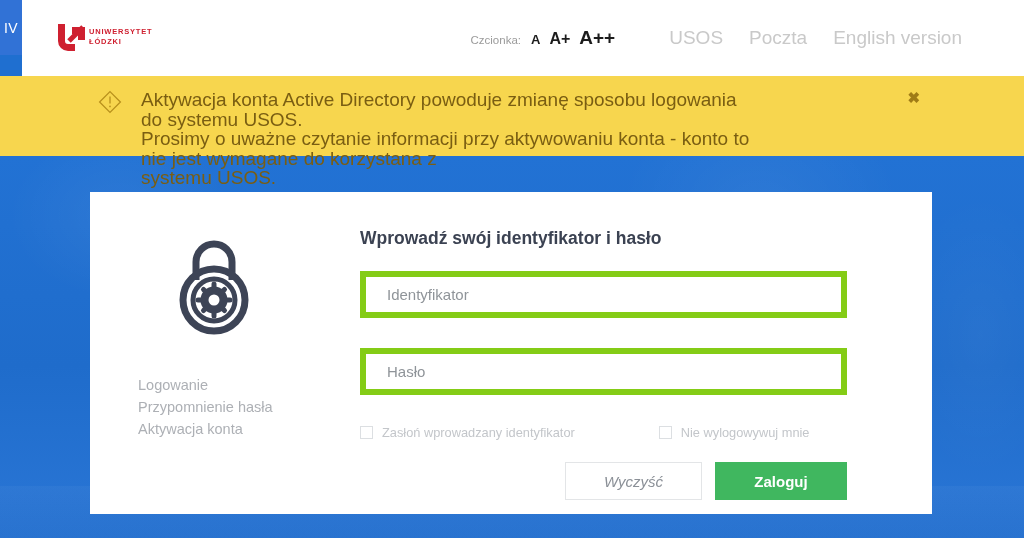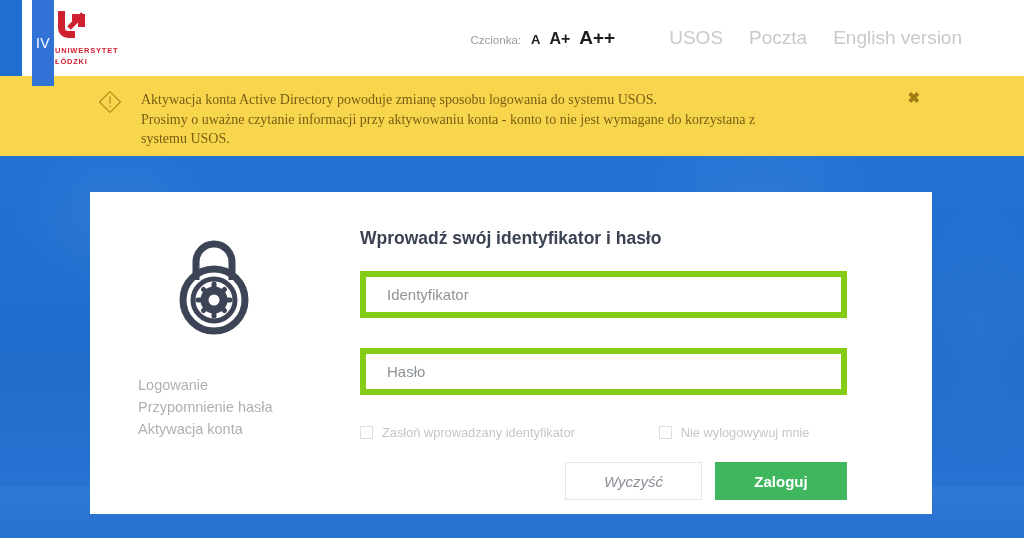--- a/index.html
+++ b/index.html
@@ -32,46 +32,45 @@
     content: "";
     position: absolute;
     left: 0; right: 0; bottom: 0; height: 52px;
     background: linear-gradient(180deg, rgba(255,255,255,.035), rgba(0,0,0,.03));
   }
 
   
   #win-tab {
     position: absolute;
     left: 0; top: 0;
-    width: 22px; height: 86px;
+    width: 22px; height: 55px;
     background: #3172d6;
     color: #ffffff;
     display: flex;
     align-items: center;
     justify-content: center;
     font-size: 14px;
     letter-spacing: .5px;
     z-index: 40;
-    margin-left: 32px;
   }
 
   
   #header {
     position: absolute;
     left: 22px; top: 0;
     width: 1002px; height: 76px;
     background: #ffffff;
     display: flex;
     align-items: center;
     z-index: 30;
   }
 
   .logo-wrap {
     display: flex;
-    flex-direction: column;
+    flex-direction: row;
     align-items: flex-start;
     margin-left: 33px;
   }
   .logo-mark { width: 34px; height: 32px; display: block; }
   .logo-text {
     margin-top: 5px;
     color: #cf2030;
     font-size: 7.5px;
     font-weight: bold;
     letter-spacing: .8px;
@@ -120,24 +119,23 @@
     display: flex;
     align-items: flex-start;
   }
   .alert-icon {
     margin: 14px 0 0 98px;
     flex: 0 0 auto;
   }
   .alert-text {
     margin: 14px 0 0 19px;
     color: #7a5e12;
-    font-size: 14px;
+    font-size: 19px;
     line-height: 19.5px;
     max-width: 620px;
-    font-family: Liberation Serif, serif;
   }
   .alert-close {
     position: absolute;
     right: 104px; top: 14px;
     color: #a07c16;
     font-size: 15px;
     font-weight: bold;
     cursor: pointer;
     line-height: 1;
   }

